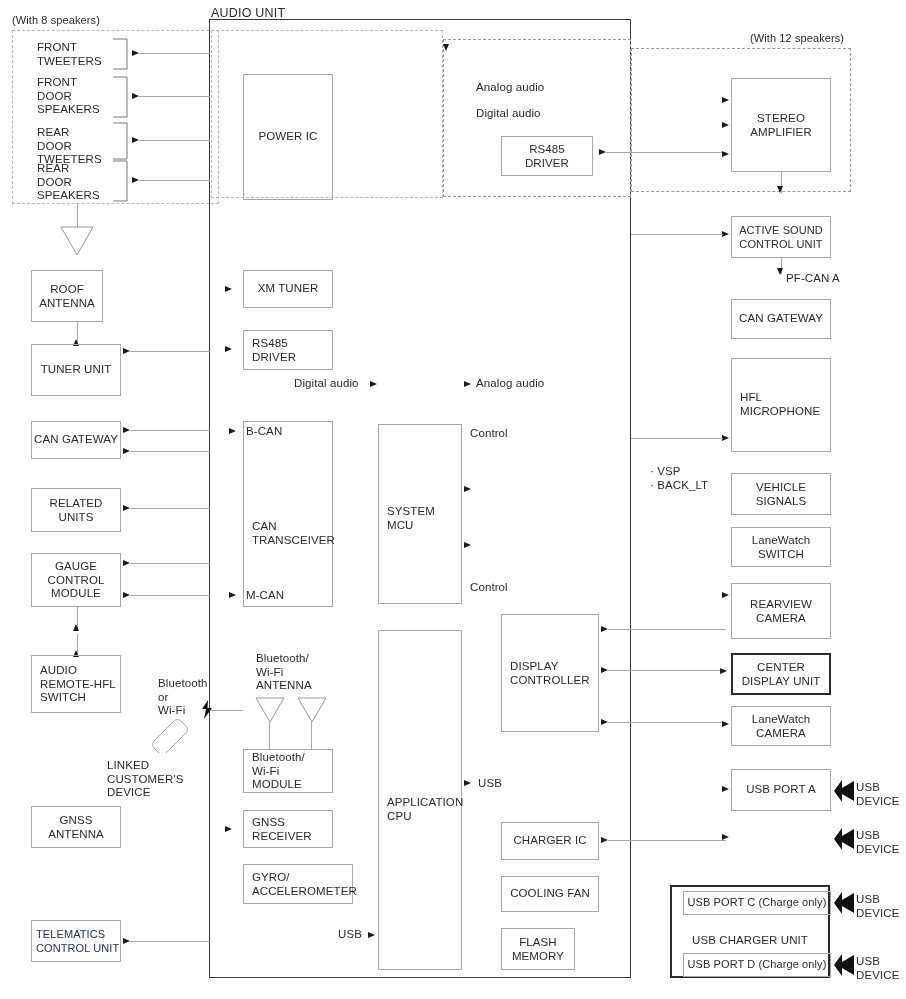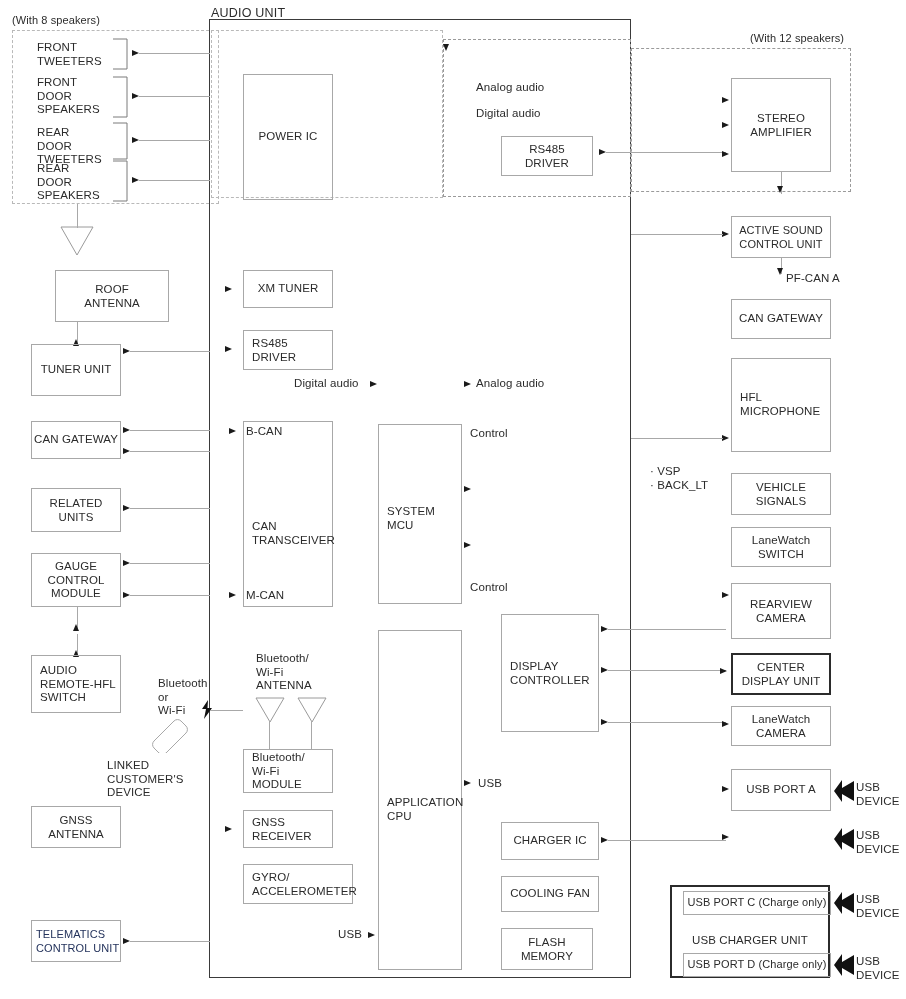--- a/index.html
+++ b/index.html
@@ -145,21 +145,21 @@
   <div class="hline lt" style="left:139px;top:140px;width:71px;"></div>
   <div class="hline lt" style="left:139px;top:180px;width:71px;"></div>
 
   <div class="ant" style="left:60px;top:226px;">
     <svg width="34" height="30">
         <path d="M1,1 L33,1 L17,29 Z" fill="none" stroke="#9a9a9a" stroke-width="1"></path>
       </svg>
   </div>
   <div class="vline lt" style="left:77px;top:204px;height:24px;"></div>
 
-  <div class="box center" style="left:31px;top:270px;width:114px;height:52px;margin-left:24px;">
+  <div class="box center" style="left:31px;top:270px;width:72px;height:52px;">
     <span class="lbl">ROOF
 ANTENNA</span>
   </div>
   <div class="vline lt" style="left:77px;top:322px;height:24px;"></div>
   <div class="ar u" style="left:73px;top:339px;"></div>
 
   <div class="box center" style="left:31px;top:344px;width:90px;height:52px;">
     <span class="lbl">TUNER UNIT</span>
   </div>
   <div class="ar r" style="left:123px;top:348px;"></div>
@@ -341,21 +341,21 @@
 
   <div class="box center" style="left:501px;top:822px;width:98px;height:38px;">
     <span class="lbl">CHARGER IC</span>
   </div>
   <div class="ar r" style="left:601px;top:837px;"></div>
   <div class="hline lt" style="left:608px;top:840px;width:118px;"></div>
 
   <div class="box center" style="left:501px;top:876px;width:98px;height:36px;">
     <span class="lbl">COOLING FAN</span>
   </div>
-  <div class="box center" style="left:501px;top:928px;width:92px;height:42px;">
+  <div class="box center" style="left:501px;top:928px;width:74px;height:42px;">
     <span class="lbl">FLASH
 MEMORY</span>
   </div>
 
   <div class="txt small" style="left:750px;top:32px;">(With 12 speakers)</div>
   <div class="dashdot" style="left:631px;top:48px;width:220px;height:144px;"></div>
 
   <div class="box center" style="left:731px;top:78px;width:100px;height:94px;">
     <span class="lbl">STEREO
 AMPLIFIER</span>

